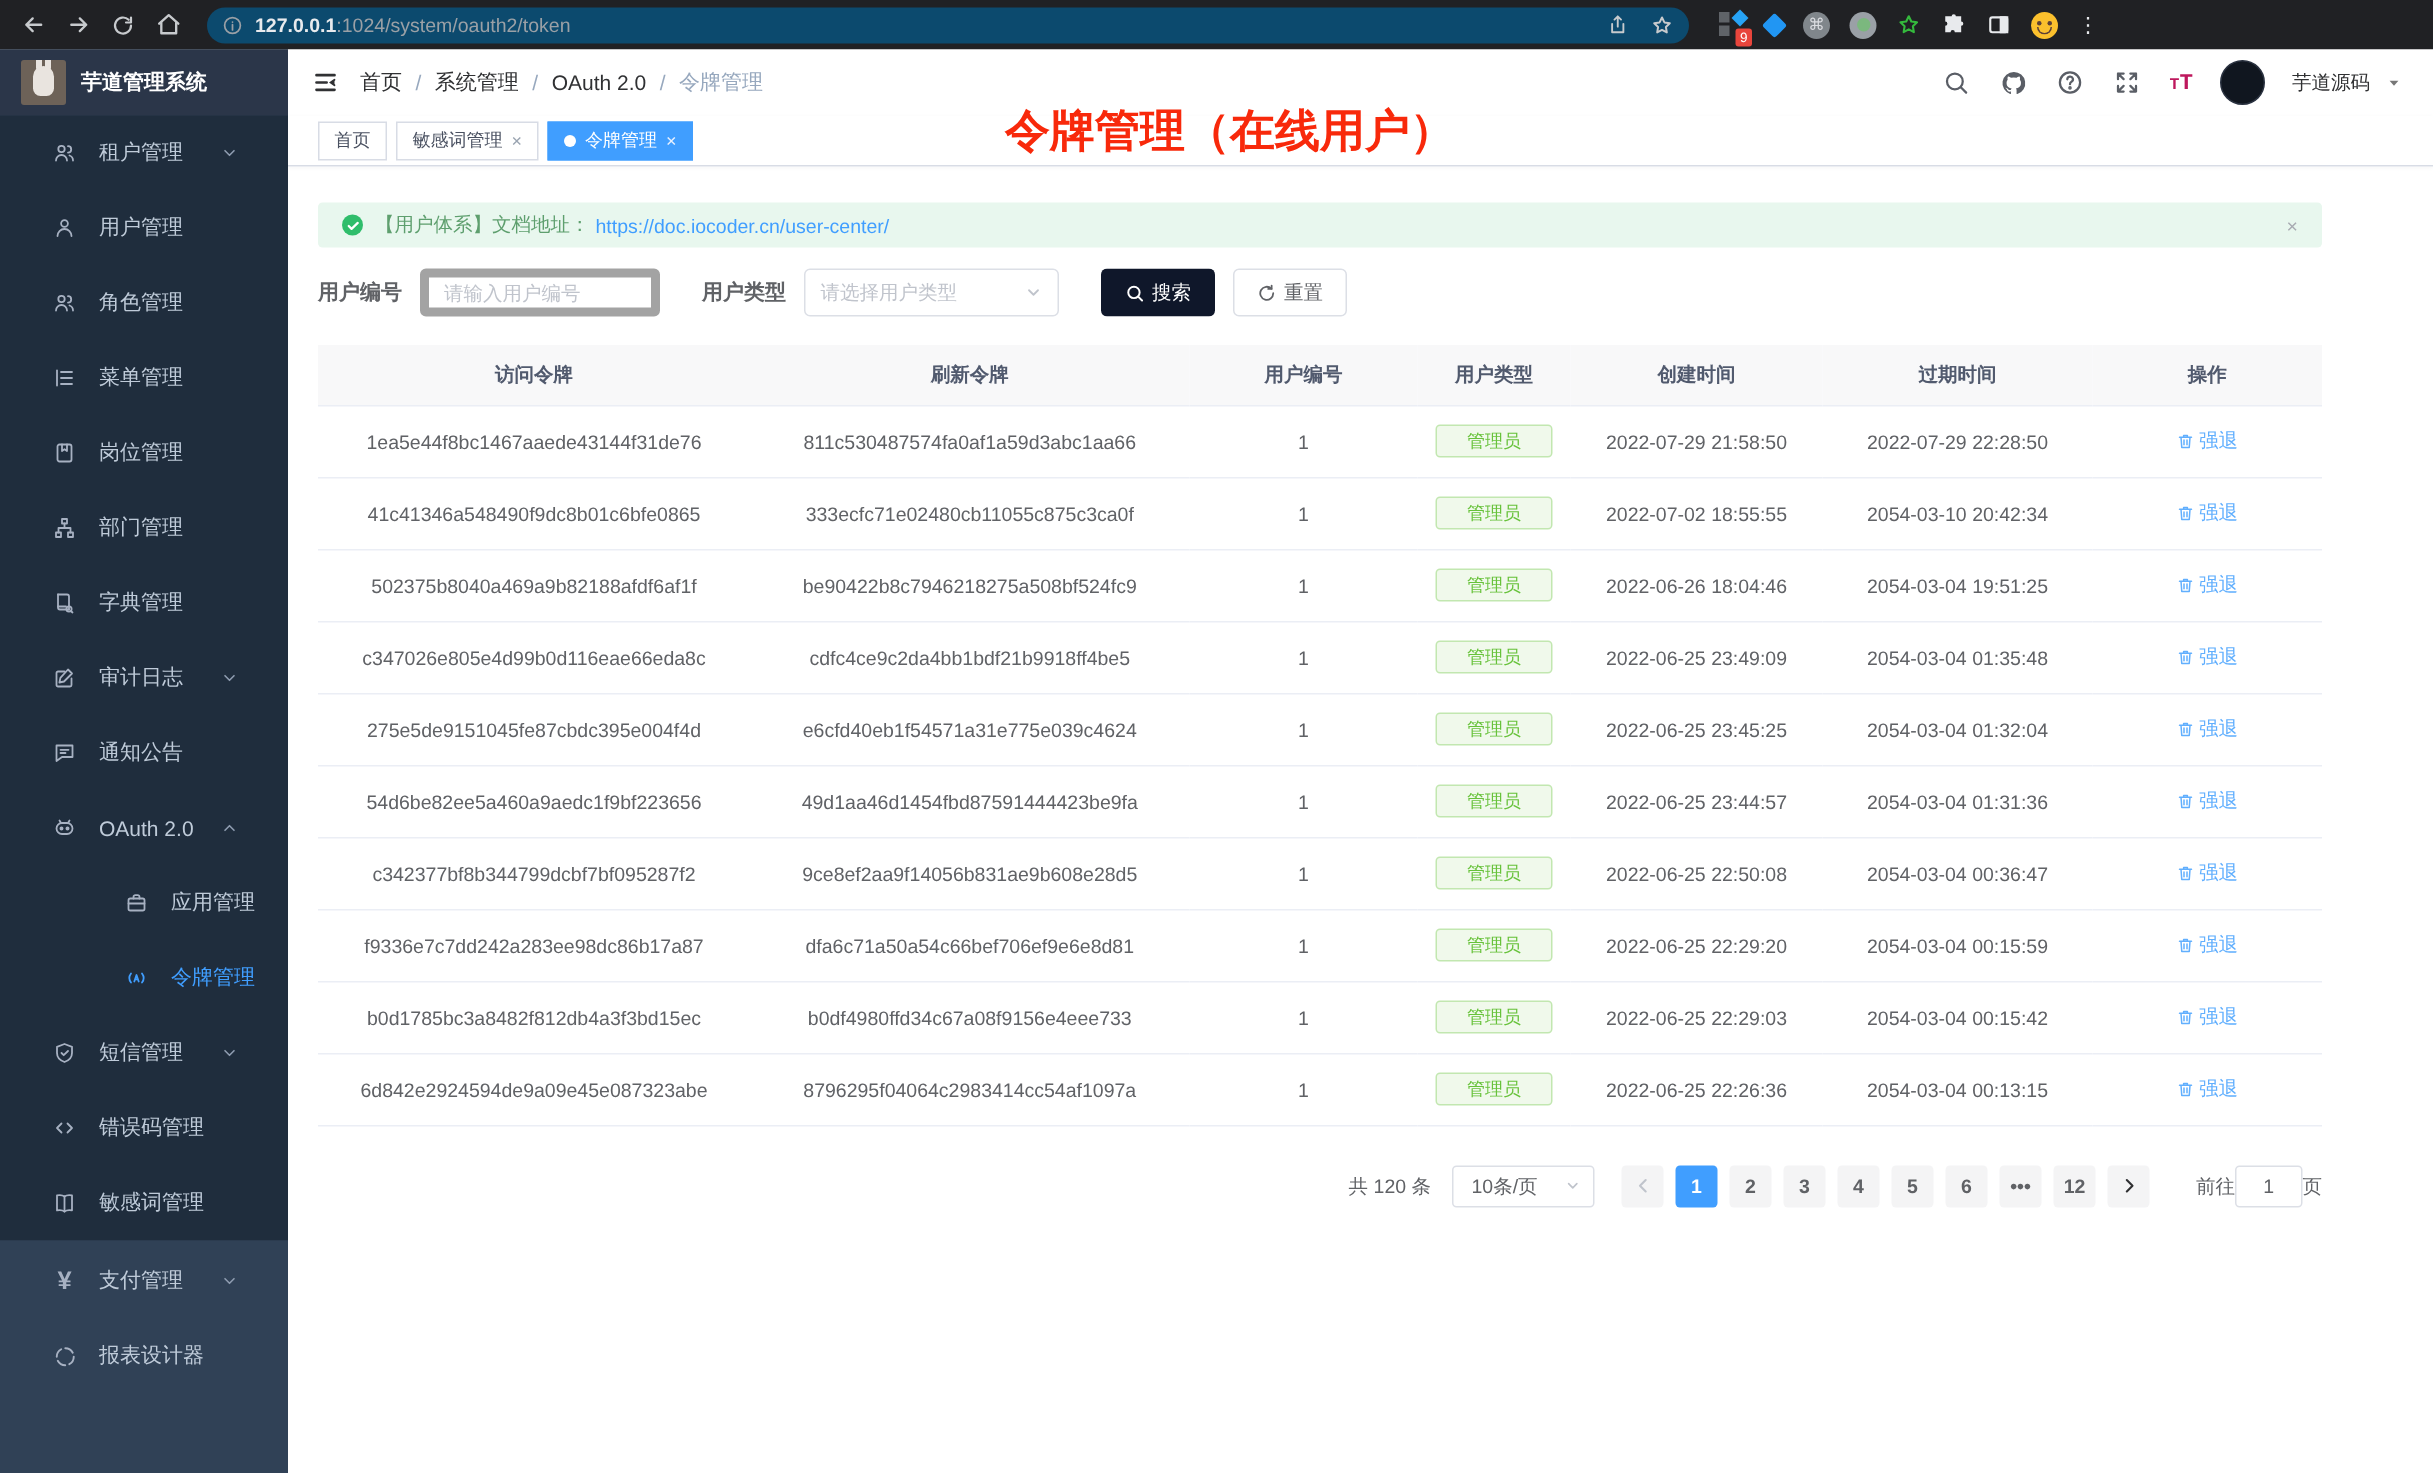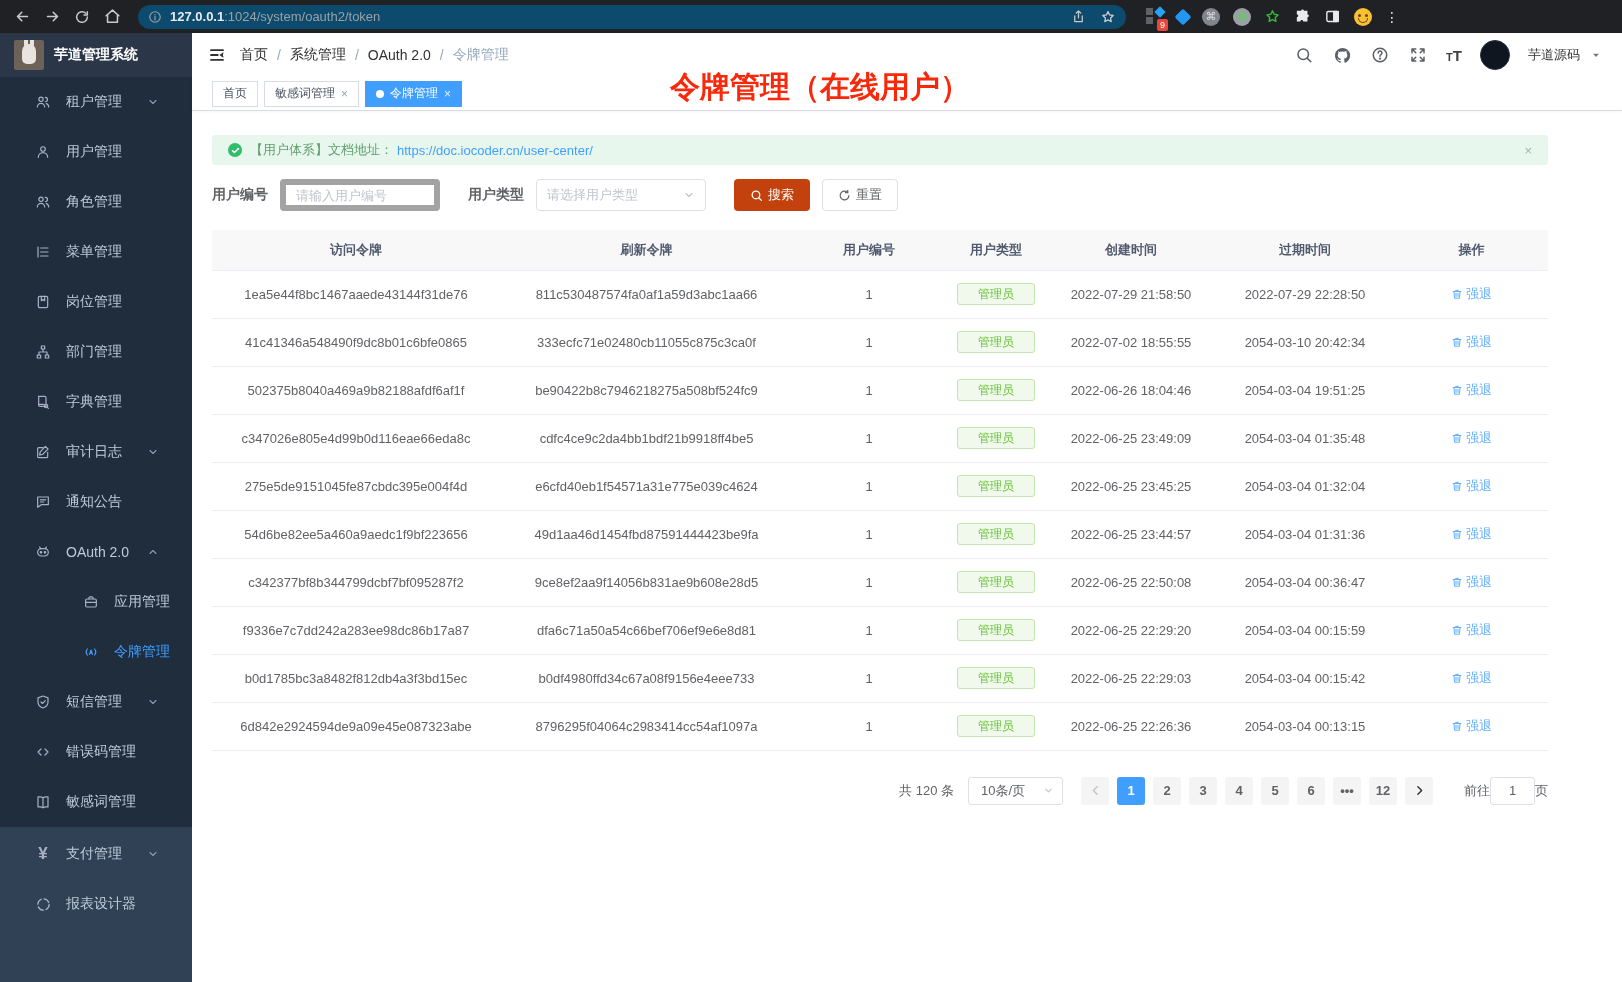--- a/index.html
+++ b/index.html
@@ -56,21 +56,21 @@
   
   .main { flex:1; position:relative; display:flex; flex-direction:column; background:#fff; }
   .navbar { height:44px; display:flex; align-items:center; padding:0 16px; flex:none; }
   .collapse { color:#303133; margin-right:14px; }
   .breadcrumb { display:flex; align-items:center; font-size:14px; }
   .crumb { color:#303133; }
   .crumb.muted { color:#97a8be; }
   .crumb-sep { color:#97a8be; padding:0 9px; }
   .nav-right { margin-left:auto; display:flex; align-items:center; gap:18px; color:#5a5e66; }
   .nav-right .icon { width:20px; height:20px; }
-  .tt { font-size:15px; font-weight:bold; color:#404040; }
+  .tt { font-size:15px; font-weight:bold; color:#be185d;font-family:Liberation Mono, monospace; }
   .tt small { font-size:11px; font-weight:bold; }
   .avatar { width:30px; height:30px; border-radius:50%; background:#10161f; border:1px solid #2a3240; }
   .uname { font-size:13px; color:#303133; display:flex; align-items:center; gap:6px; }
   .caret { color:#777; }
 
   .tabsbar { height:34px; border-bottom:1px solid #d8dce5; display:flex; align-items:center; padding-left:20px; gap:6px; flex:none;
     box-shadow:0 1px 3px rgba(0,0,0,.04); }
   .tab { height:26px; display:inline-flex; align-items:center; padding:0 10px; border:1px solid #d8dce5; background:#fff;
     color:#495060; font-size:12px; cursor:pointer; }
   .tab .dot { width:8px; height:8px; border-radius:50%; background:#fff; margin-right:6px; display:none; }
@@ -91,21 +91,21 @@
   .filters { margin-top:14px; display:flex; align-items:center; }
   .flabel { font-size:14px; font-weight:bold; color:#606266; margin-right:12px; }
   .finput { width:160px; height:32px; border:6px solid #a3a3a3; border-radius:4px; padding:0 10px; font-size:13px; color:#606266;
     font-family:inherit; }
   .finput::placeholder { color:#c0c4cc; }
   .fselect { width:170px; height:32px; border:1px solid #dcdfe6; border-radius:4px; padding:0 10px; font-size:13px; color:#c0c4cc;
     display:flex; align-items:center; margin-right:28px; }
   .fselect .sel-caret { margin-left:auto; color:#c0c4cc; }
   .gap { width:28px; }
   .btn { height:32px; border-radius:4px; font-size:13px; display:inline-flex; align-items:center; justify-content:center; gap:5px; cursor:pointer; border:1px solid transparent; padding:0 15px; }
-  .btn-primary { background:#c2410c; color:#fff; }
+  .btn-primary { background:#0f172a; color:#fff; }
   .btn-plain { background:#fff; border-color:#dcdfe6; color:#606266; margin-left:12px; }
 
   table.grid { margin-top:19px; width:1336px; border-collapse:collapse; table-layout:fixed; }
   .grid th { height:40px; background:#f8f8f9; font-size:13px; color:#515a6e; font-weight:bold; text-align:center; }
   .grid td { height:48px; border-bottom:1px solid #ebeef5; font-size:13px; color:#606266; text-align:center; }
   .grid tr td { border-top:1px solid #ebeef5; }
   .grid tr:first-child td { border-top:1px solid #ebeef5; }
   .tag-success { display:inline-block; height:22px; line-height:20px; padding:0 20px; border:1px solid #c2e7b0; background:#f0f9eb;
     color:#67c23a; font-size:12px; border-radius:3px; }
   .link-danger { color:#61affe; text-decoration:none; font-size:13px; display:inline-flex; align-items:center; gap:3px; cursor:pointer; }

